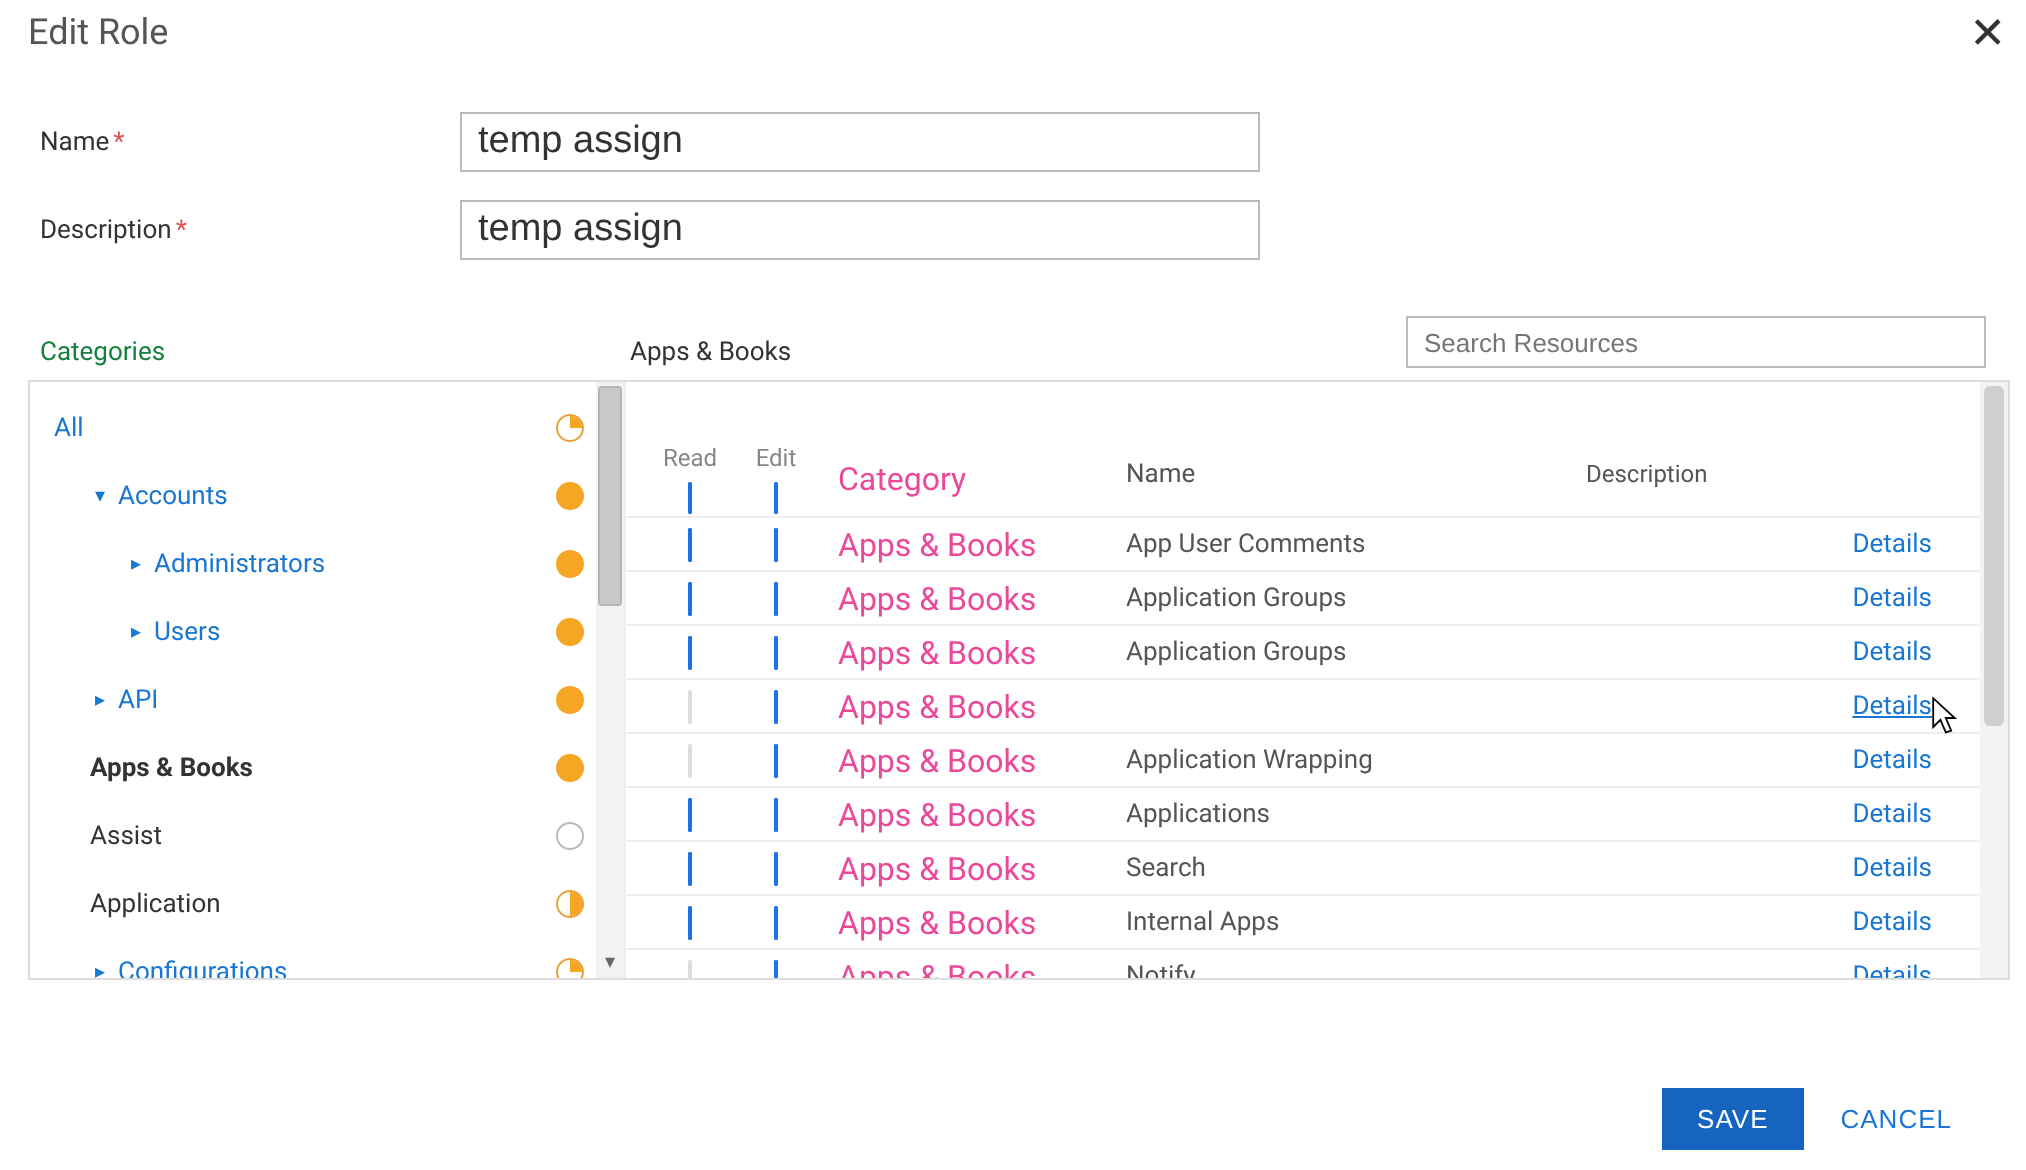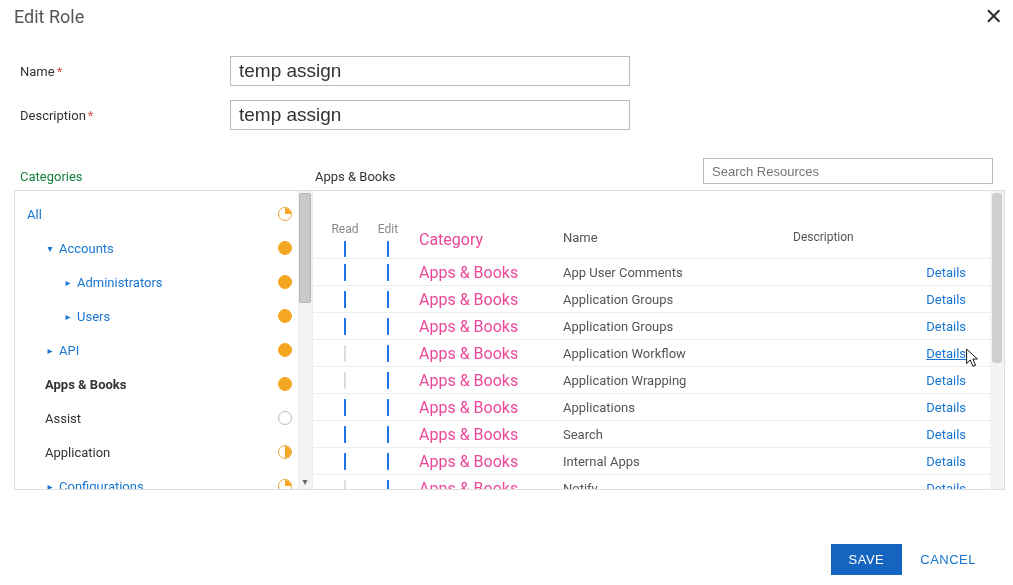--- a/index.html
+++ b/index.html
@@ -426,21 +426,20 @@
               <div class="col-edit"><span class="cb checked"></span></div>
               <div class="col-cat">Apps &amp; Books</div>
               <div class="col-name">Application Groups</div>
               <div class="col-desc"></div>
               <div class="col-details"><span class="details-link">Details</span></div>
             </div>
             <div class="trow">
               <div class="col-read"><span class="cb dim"></span></div>
               <div class="col-edit"><span class="cb checked"></span></div>
               <div class="col-cat">Apps &amp; Books</div>
-              <div class="col-name">Application Workflow</div>
               <div class="col-desc"></div>
               <div class="col-details"><span class="details-link underlined">Details</span></div>
             </div>
             <div class="trow">
               <div class="col-read"><span class="cb dim"></span></div>
               <div class="col-edit"><span class="cb checked"></span></div>
               <div class="col-cat">Apps &amp; Books</div>
               <div class="col-name">Application Wrapping</div>
               <div class="col-desc"></div>
               <div class="col-details"><span class="details-link">Details</span></div>

